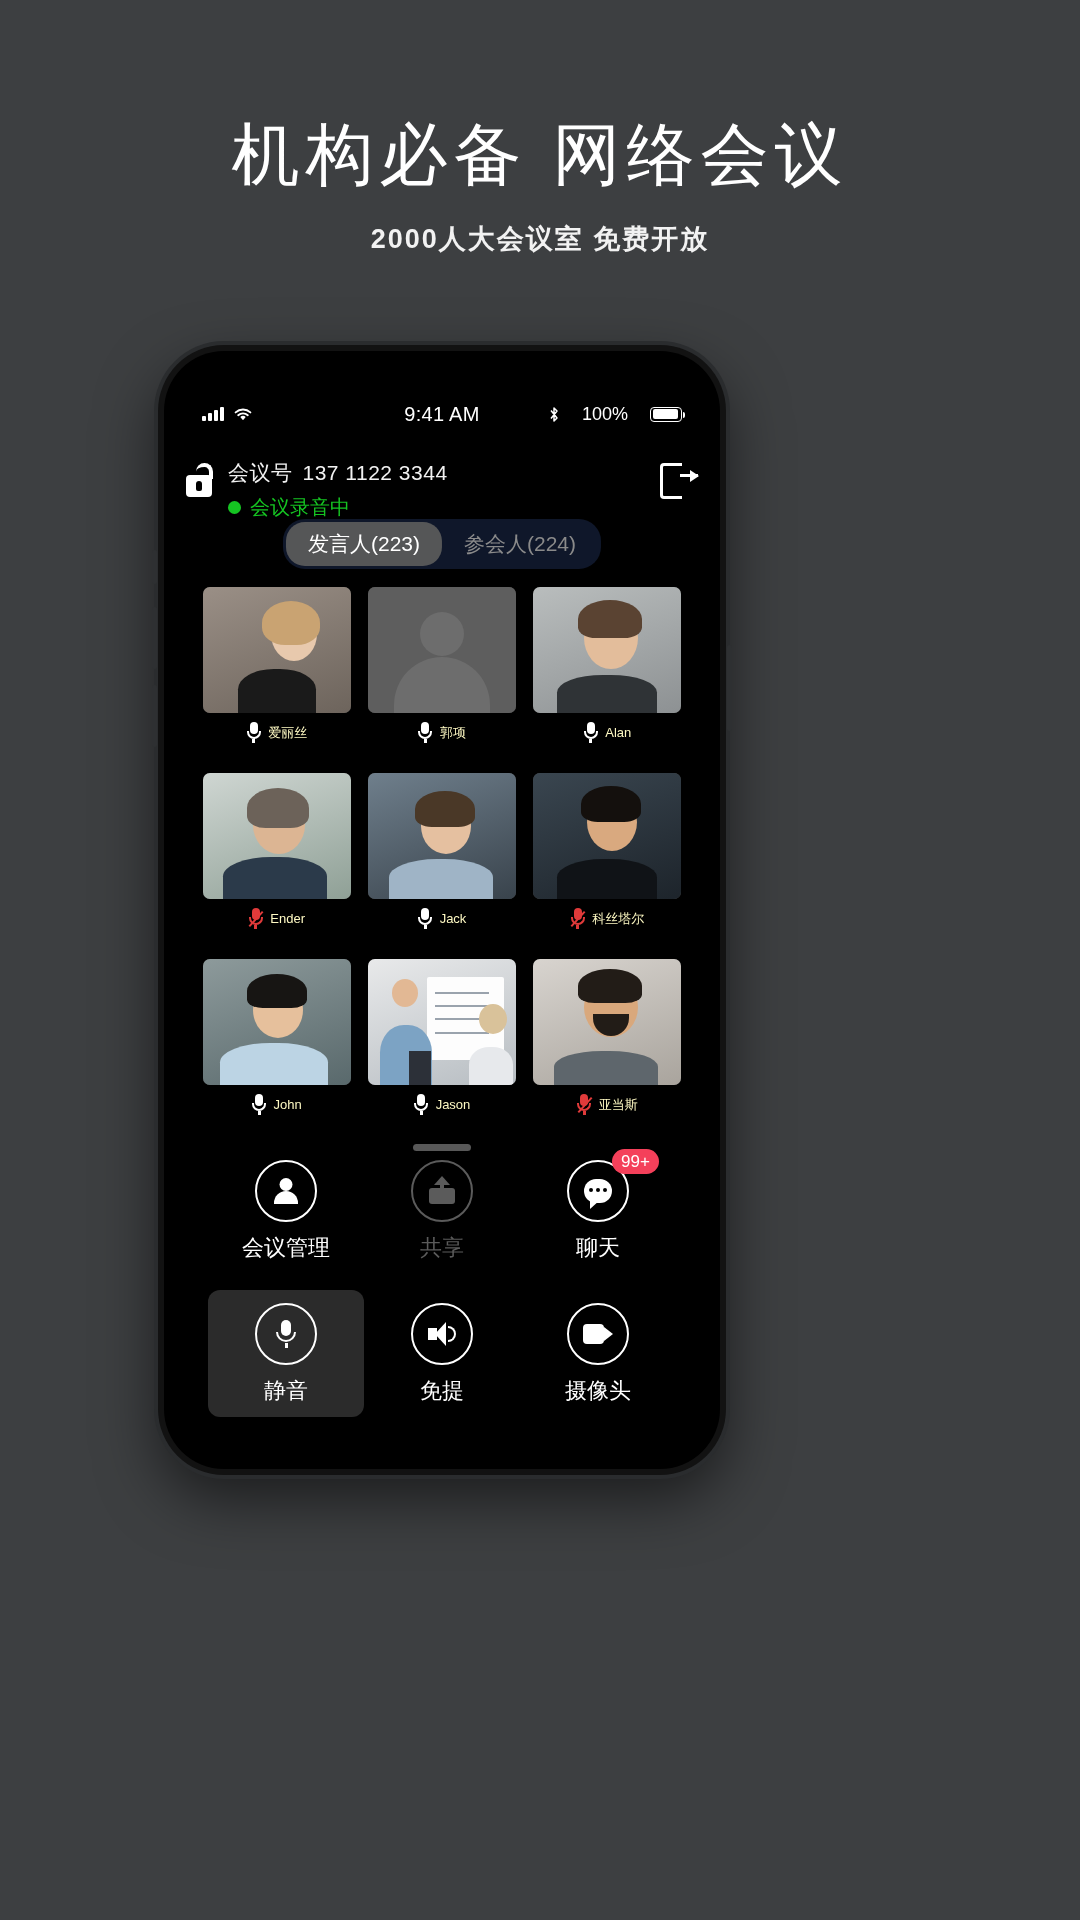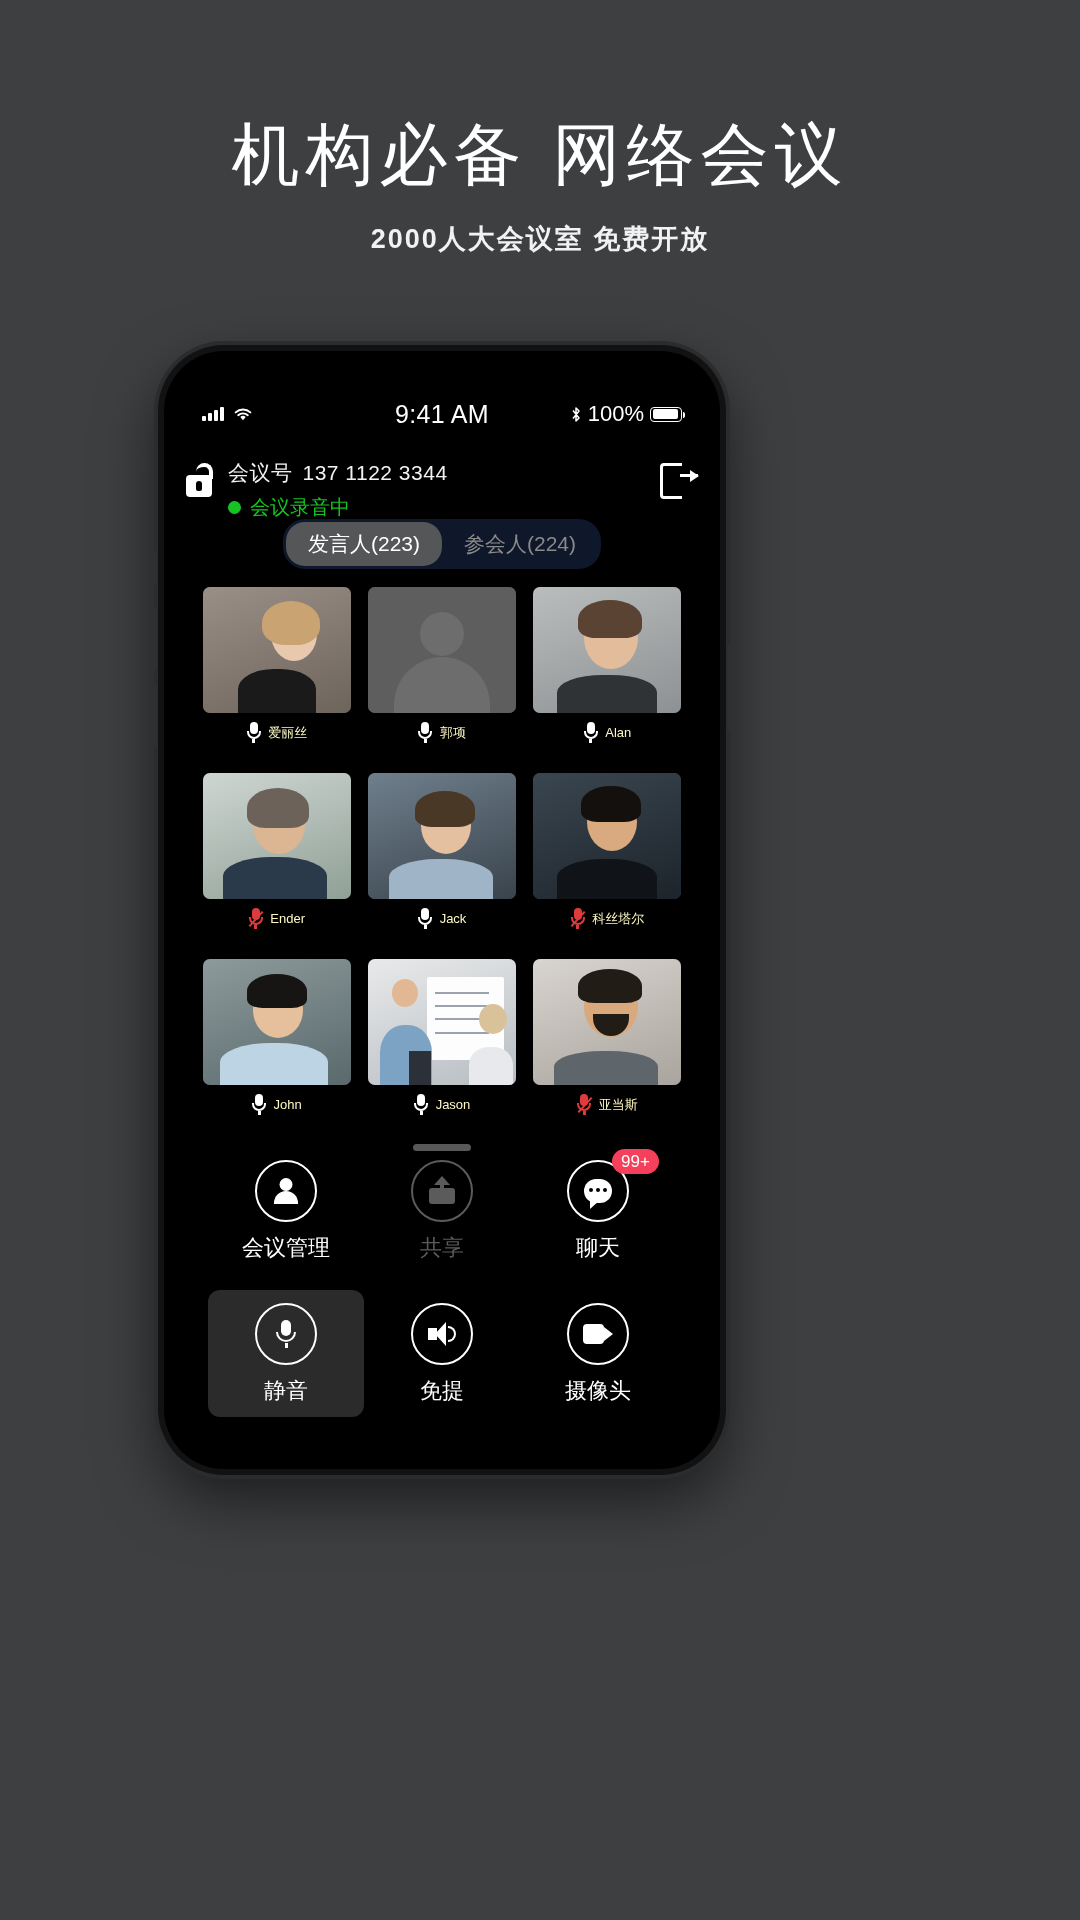--- a/index.html
+++ b/index.html
@@ -57,22 +57,22 @@
 
   
   .statusbar {
     position:absolute; top:48px; left:0; width:100%;
     height:30px;
     display:flex; align-items:center;
     color:#ffffff; font-size:19px;
     padding:0 38px;
   }
   .sb-left { display:flex; align-items:center; gap:8px; width:33%; }
-  .sb-center { width:34%; text-align:center; font-size:25px; letter-spacing:.3px; }
-  .sb-right { width:33%; display:flex; align-items:center; justify-content:flex-end; gap:6px; font-size:22px;text-align:right; }
+  .sb-center { width:34%; text-align:center; font-size:20px; letter-spacing:.3px; }
+  .sb-right { width:33%; display:flex; align-items:center; justify-content:flex-end; gap:22px; font-size:18px;text-align:right; }
   .bars { display:flex; align-items:flex-end; gap:2.5px; height:14px; }
   .bars i { display:block; width:3.5px; background:#fff; border-radius:1px; }
   .bars i:nth-child(1){height:5px} .bars i:nth-child(2){height:8px}
   .bars i:nth-child(3){height:11px} .bars i:nth-child(4){height:14px}
   .batt {
     width:32px; height:15px; border:1.6px solid #fff; border-radius:4px;
     position:relative; display:inline-block;
   }
   .batt::after {
     content:""; position:absolute; right:-4px; top:4px; width:2.4px; height:6px;

